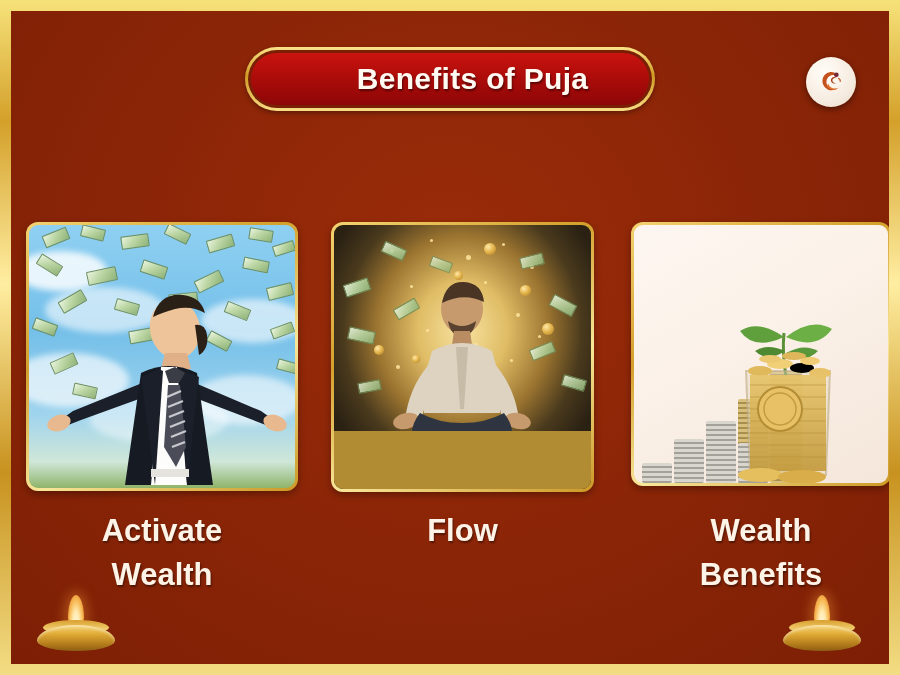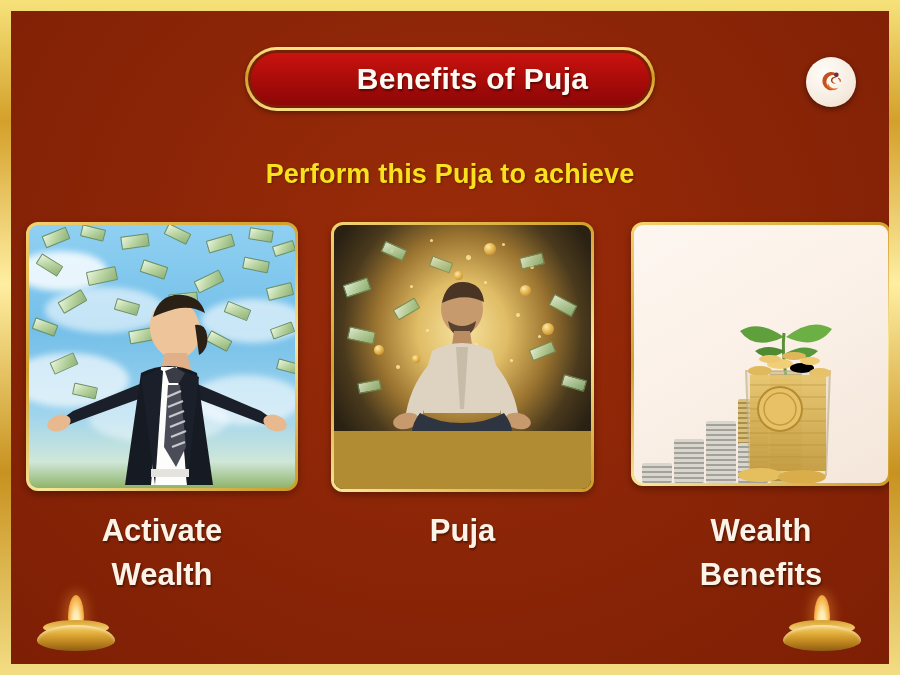--- a/index.html
+++ b/index.html
@@ -176,21 +176,20 @@
     <div id="logo">
       <svg width="34" height="34" viewBox="0 0 34 34">
         <path d="M20.5 7.5c-4.6-1.6-9.6 0.6-11.4 5.1-1.8 4.5 0.2 9.7 4.6 11.8 3.3 1.6 7.2 1 9.8-1.3-2.4 1.2-5.3 1.2-7.6-0.2-3.3-2-4.4-6.2-2.6-9.5 1.5-2.7 4.6-4 7.4-3.2z" fill="#c4521d"></path>
         <path d="M21.8 12.6c-1.4-0.9-3.2-0.6-4.2 0.7-1.1 1.4-0.9 3.4 0.5 4.5 1.1 0.9 2.6 0.9 3.7 0.1-0.9 0.3-1.9 0.1-2.6-0.6-1-0.9-1-2.5-0.1-3.5 0.7-0.7 1.8-0.9 2.7-0.4z" fill="#a63c14"></path>
         <path d="M13.2 20.5c0.9 2.3 3 4 5.6 4.3 2.3 0.3 4.5-0.7 5.8-2.4-1.7 1.2-3.9 1.5-5.9 0.8-2.2-0.8-3.9-2.6-4.6-4.8z" fill="#e0702c"></path>
         <circle cx="22.3" cy="9.8" r="2.4" fill="#7a2a3a"></circle>
         <path d="M24.6 13.4c1.1 0.5 1.8 1.6 1.7 2.8" stroke="#c4521d" stroke-width="1.3" fill="none" stroke-linecap="round"></path>
       </svg>
     </div>
 
-    <div id="subtitle">Perform this Puja to achieve</div>
 
     <div id="cards">
 
       <div class="card c0">
         <div class="frame"></div>
         <div class="pic pic1">
           <div class="cloud" style="left:-14px;top:26px;width:92px;height:40px;"></div>
           <div class="cloud" style="left:16px;top:62px;width:120px;height:46px;opacity:.7;"></div>
           <div class="cloud" style="right:-10px;top:74px;width:104px;height:44px;opacity:.75;"></div>
           <div class="cloud" style="left:-20px;top:128px;width:120px;height:54px;opacity:.8;"></div>
@@ -395,21 +394,21 @@
         </div>
       </div>
     </div>
 
     <div id="captions">
       <div class="cap p0">
         <div>Activate</div>
         <div>Wealth</div>
       </div>
       <div class="cap p1">
-        <div>Puja</div>
+        <div>Flow</div>
       </div>
       <div class="cap p2">
         <div>Wealth</div>
         <div>Benefits</div>
       </div>
     </div>
 
     <div class="diya left">
       <div class="flame"></div>
       <div class="wick"></div>

